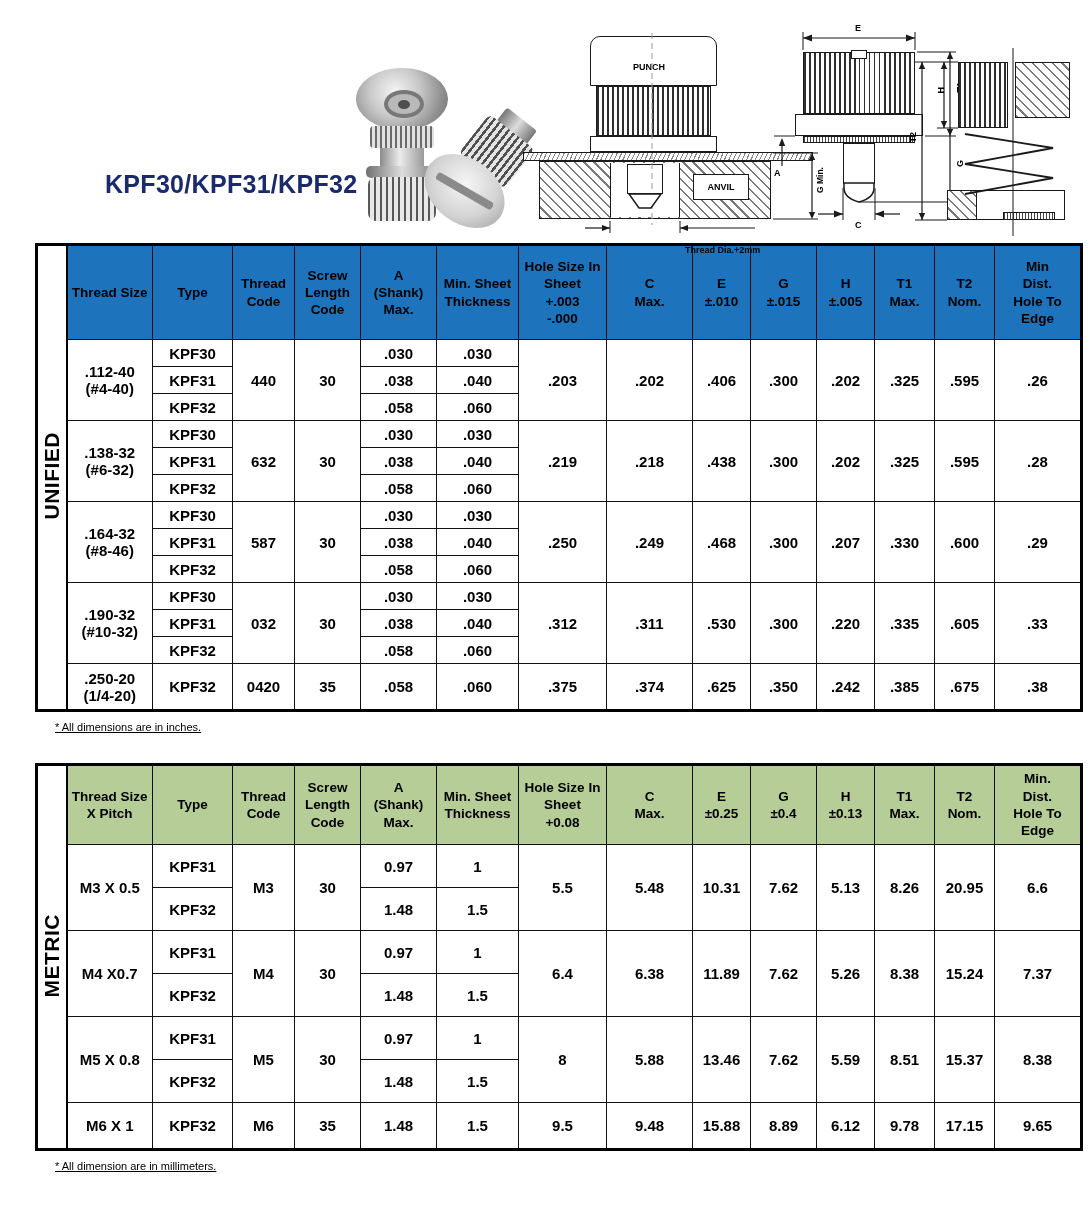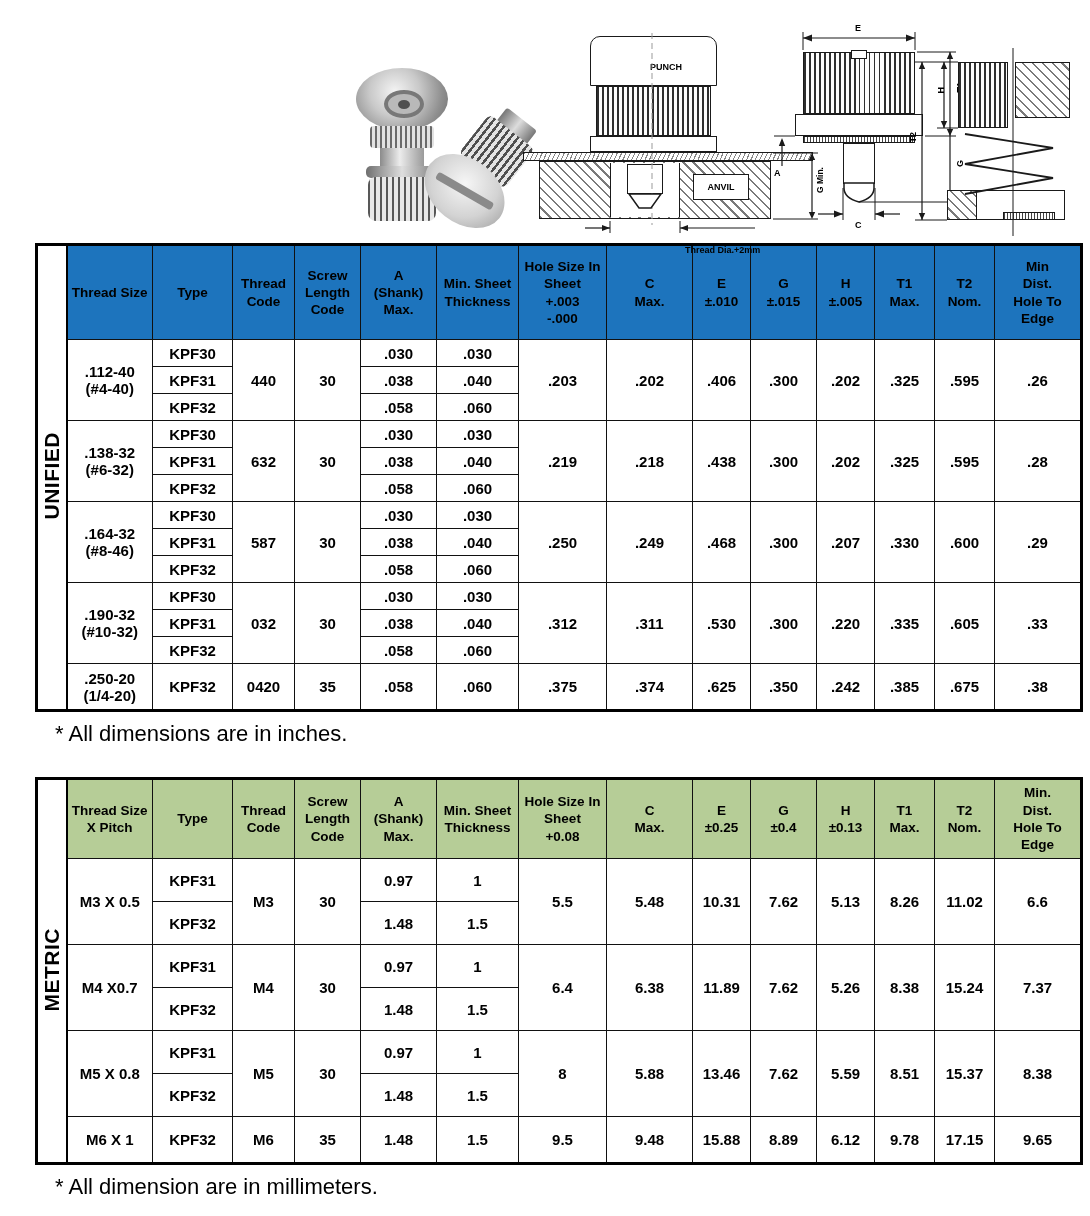--- a/index.html
+++ b/index.html
@@ -51,28 +51,29 @@
   .spec th { font-size:13.5px; line-height:1.28; }
   table.unified th { background:#1d74bd; }
   table.metric  th { background:#b6cd97; }
   .lblcol { background:#fff; border-right:2px solid #000 !important; }
   .vlabel { writing-mode:vertical-rl; transform:rotate(180deg); font-size:21px; font-weight:700; letter-spacing:0.5px; }
   .hdr-u { height:95px; }
   .hdr-m { height:80px; }
   .r27 { height:27px; }
   .r43 { height:43px; }
   .r47 { height:47px; }
-  .fnote { margin:9px 0 0 55px; font-size:22px; font-weight:400; }
+  .fnote { margin:9px 0 0 55px; font-size:11px; font-weight:400;text-decoration:underline; }
   table.metric { margin-top:30px; }
 </style>
 </head>
 <body>
 
 <div class="hero">
 
+  <div class="page-title">KPF30/KPF31/KPF32</div>
 
   <div class="photo">
     <div class="ph-face">
       <div class="ph-ring"></div>
       <div class="ph-dot"></div>
     </div>
     <div class="ph-collar"></div>
     <div class="ph-waist"></div>
     <div class="ph-flange"></div>
     <div class="ph-base"></div>
@@ -80,21 +81,21 @@
       <div class="ph-b-neck"></div>
       <div class="ph-b-body"></div>
       <div class="ph-b-head">
         <div class="ph-b-slot"></div>
       </div>
     </div>
   </div>
 
   <div class="diag1">
     <div class="blockw" style="left:75px; top:3px; width:127px; height:50px; border-radius:10px 10px 0 0;"></div>
-    <span class="inlabel" style="left:135px; top:29px;">PUNCH</span>
+    <span class="inlabel" style="left:118px; top:29px;">PUNCH</span>
     <div class="knurl" style="left:81px; top:53px; width:115px; height:50px;"></div>
     <div class="blockw" style="left:75px; top:103px; width:127px; height:16px;"></div>
     <div class="blockw" style="left:8px; top:119px; width:290px; height:9px; background:repeating-linear-gradient(115deg,#888 0 1px,#fff 1px 4px);"></div>
     <div class="hatch" style="left:24px; top:128px; width:232px; height:58px;"></div>
     <div style="position:absolute; left:95px; top:129.6px; width:70px; height:54.5px; background:#fff; border-left:1.6px solid #1a1a1a; border-right:1.6px solid #1a1a1a; box-sizing:border-box;"></div>
     <div class="blockw" style="left:112px; top:131px; width:36px; height:30px;"></div>
     <div class="blockw" style="left:178px; top:141px; width:56px; height:26px; display:flex; align-items:center; justify-content:center; font-size:9px; font-weight:700;">ANVIL</div>
     <svg class="ovl" width="312" height="207">
       <line x1="137" y1="0" x2="137" y2="192" stroke="#999" stroke-width="1" stroke-dasharray="6 4"></line>
       <path d="M114,161 L146,161 L136,175 L124,175 Z" fill="#fff" stroke="#1a1a1a" stroke-width="1.5"></path>
@@ -412,21 +413,21 @@
     <td rowspan="2">M3</td>
     <td rowspan="2">30</td>
     <td>0.97</td>
     <td>1</td>
     <td rowspan="2">5.5</td>
     <td rowspan="2">5.48</td>
     <td rowspan="2">10.31</td>
     <td rowspan="2">7.62</td>
     <td rowspan="2">5.13</td>
     <td rowspan="2">8.26</td>
-    <td rowspan="2">11.02</td>
+    <td rowspan="2">20.95</td>
     <td rowspan="2">6.6</td>
   </tr>
   <tr class="r43">
     <td>KPF32</td>
     <td>1.48</td>
     <td>1.5</td>
   </tr>
 
   <tr class="r43">
     <td rowspan="2">M4 X0.7</td>

